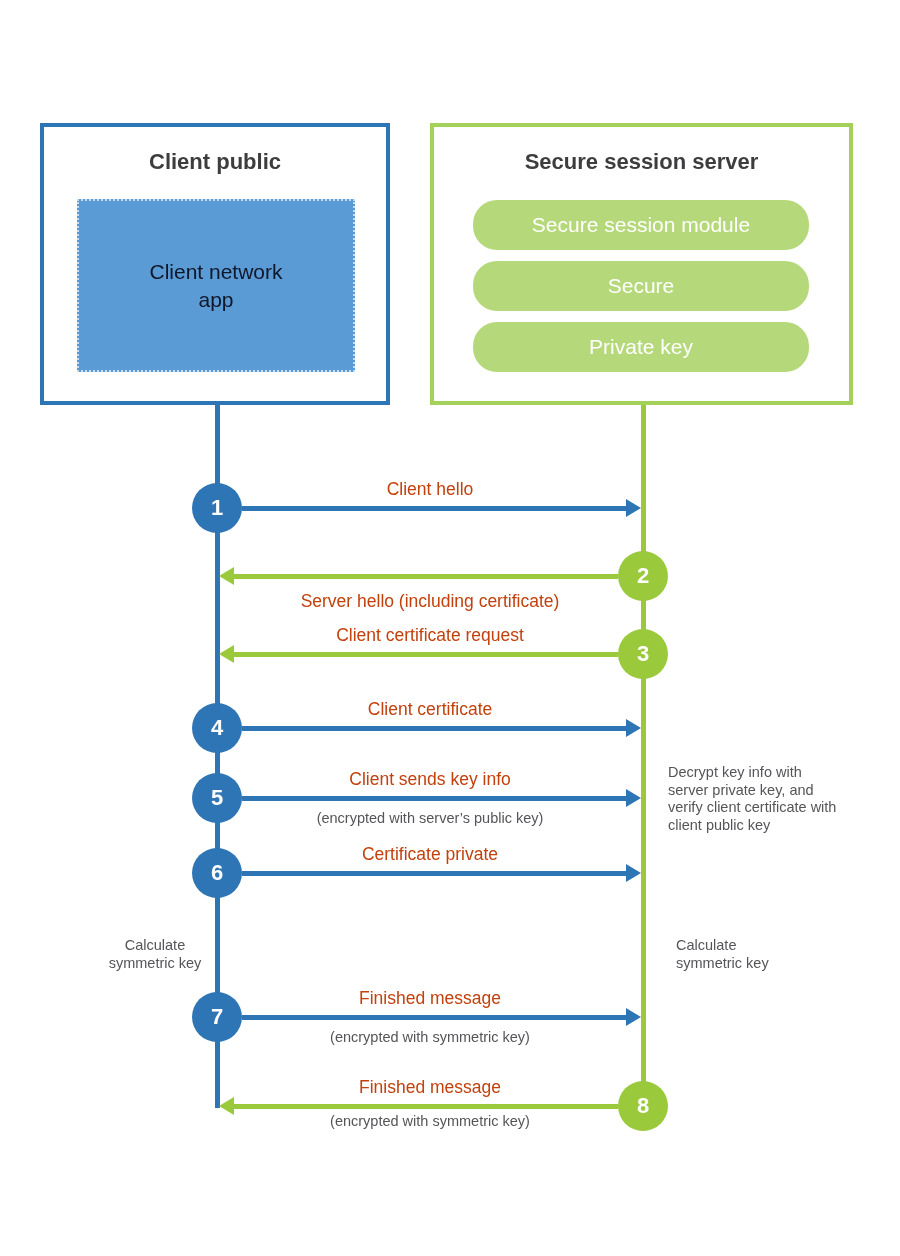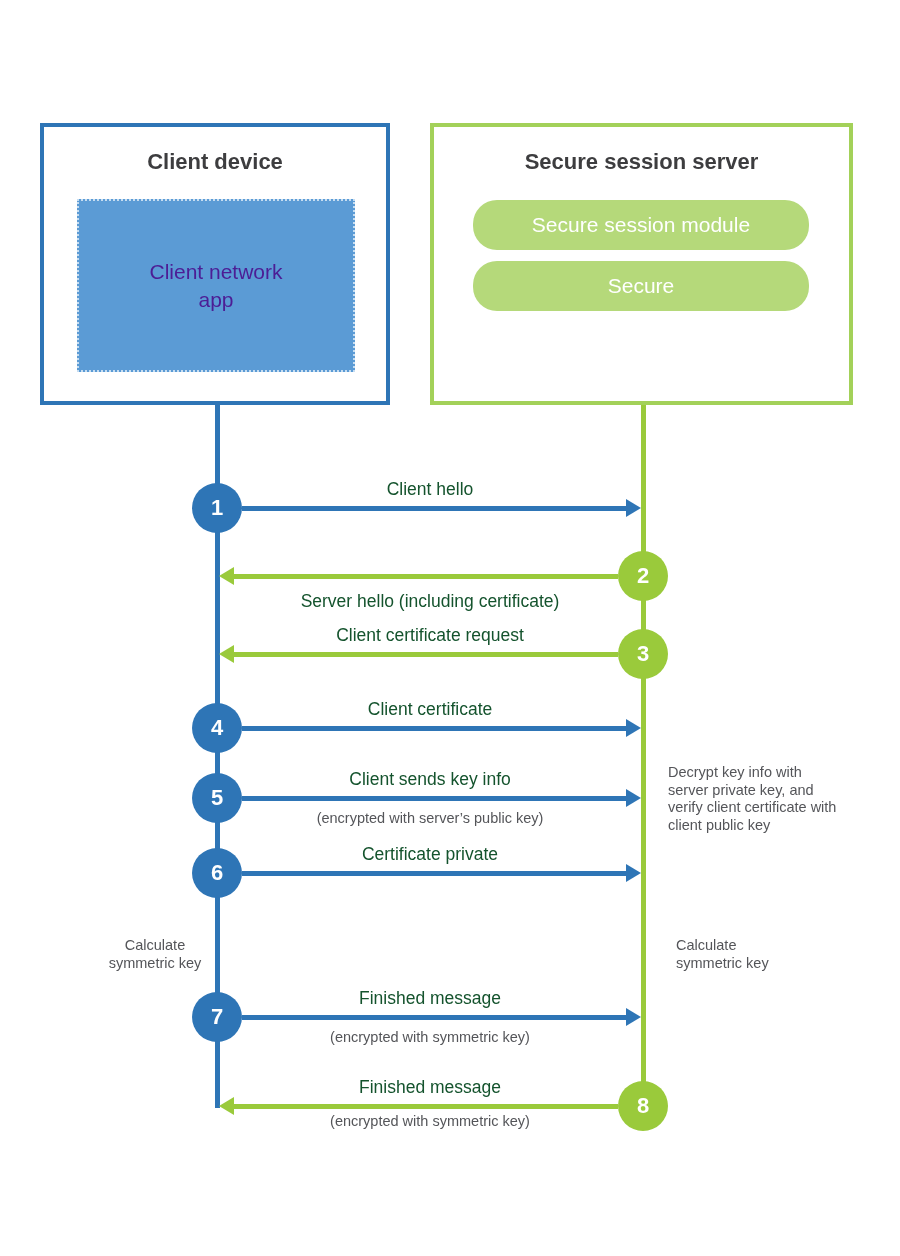--- a/index.html
+++ b/index.html
@@ -9,21 +9,21 @@
   .title{position:absolute;left:36px;top:28px;font-size:29px;font-weight:400;color:#56575a;letter-spacing:.2px;}
 
   
   .actor{position:absolute;top:123px;height:282px;background:#fff;box-sizing:border-box;}
   .actor.client{left:40px;width:350px;border:4px solid #2e75b6;}
   .actor.server{left:430px;width:423px;border:4px solid #a3d159;}
   .actor-title{position:absolute;left:0;right:0;top:22px;text-align:center;font-size:22px;font-weight:700;color:#3d3d3f;}
 
   .app-box{position:absolute;left:33px;top:72px;width:278px;height:173px;background:#5b9bd5;
            border:2px dotted #c6ddf1;box-sizing:border-box;display:flex;align-items:center;justify-content:center;}
-  .app-box .app-text{width:170px;text-align:center;color:#4c1d95;font-size:21px;line-height:28px;}
+  .app-box .app-text{width:170px;text-align:center;color:#0f172a;font-size:21px;line-height:28px;}
 
   .module-bar{position:absolute;left:39px;width:336px;height:50px;background:#b5d97a;
               display:flex;align-items:center;justify-content:center;color:#fff;font-size:21px;border-radius:24px;}
 
   
   .lifeline{position:absolute;width:5px;}
   .lifeline.blue{left:215px;top:405px;height:703px;background:#2e75b6;}
   .lifeline.green{left:641px;top:405px;height:703px;background:#9aca3b;}
 
   
@@ -32,45 +32,46 @@
   .circle.blue{background:#2e75b6;}
   .circle.green{background:#9aca3b;}
 
   .shaft{position:absolute;height:5px;}
   .shaft.blue{background:#2e75b6;}
   .shaft.green{background:#9aca3b;}
   .head{position:absolute;width:0;height:0;border-top:9px solid transparent;border-bottom:9px solid transparent;}
   .head.right{border-left:15px solid #2e75b6;}
   .head.left{border-right:15px solid #9aca3b;}
 
-  .msg-label{position:absolute;left:218px;width:424px;text-align:center;font-size:17.5px;color:#14532d;}
+  .msg-label{position:absolute;left:218px;width:424px;text-align:center;font-size:17.5px;color:#c2410c;}
   .msg-sub{position:absolute;left:218px;width:424px;text-align:center;font-size:14.5px;color:#545559;}
 
   .side-note{position:absolute;font-size:14.5px;line-height:17.5px;color:#545559;}
   .note-decrypt{left:668px;top:764px;width:172px;text-align:left;}
   .note-calc-left{left:105px;top:937px;width:100px;text-align:center;}
   .note-calc-right{left:676px;top:937px;width:110px;text-align:left;}
 </style>
 </head>
 <body>
 
 <div class="stage">
 
 
   <div class="actor client">
-    <div class="actor-title">Client device</div>
+    <div class="actor-title">Client public</div>
     <div class="app-box">
       <div class="app-text">Client network app</div>
     </div>
   </div>
 
   <div class="actor server">
     <div class="actor-title">Secure session server</div>
     <div class="module-bar" style="top:73px;">Secure session module</div>
     <div class="module-bar" style="top:134px;">Secure</div>
+    <div class="module-bar" style="top:195px;">Private key</div>
   </div>
 
   <div class="lifeline blue"></div>
   <div class="lifeline green"></div>
 
   <div class="msg-label" style="top:479px;">Client hello</div>
   <div class="shaft blue" style="left:242px;top:506px;width:385px;"></div>
   <div class="head right" style="left:626px;top:499px;"></div>
   <div class="circle blue" style="left:192px;top:483px;">
       <span>1</span>

